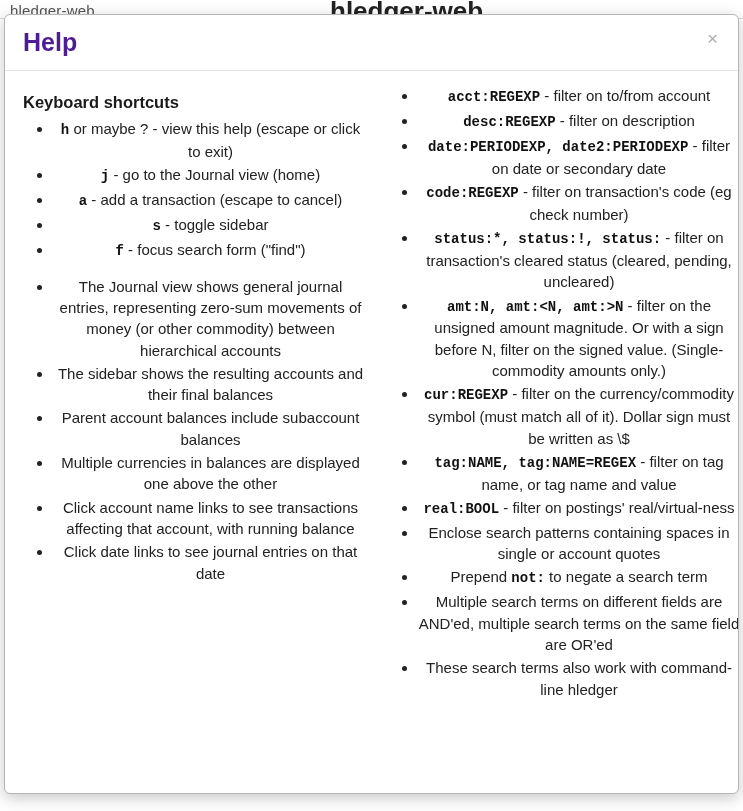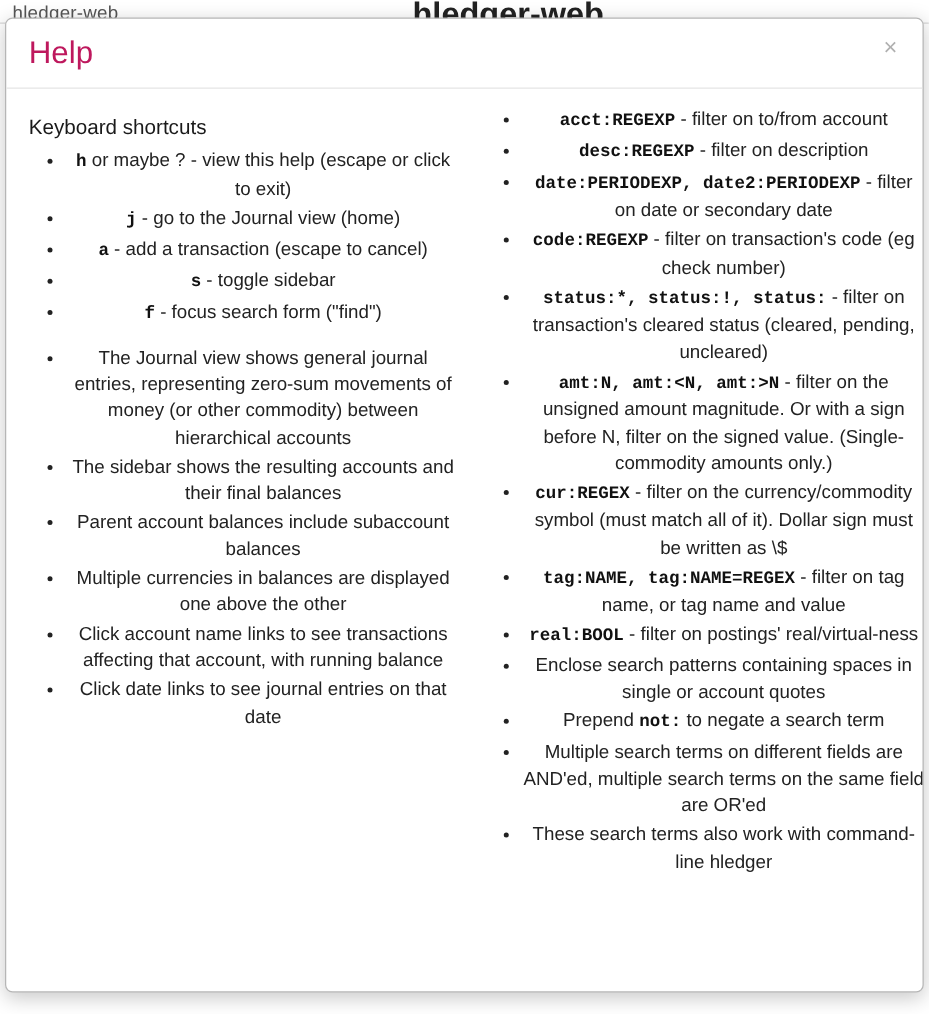--- a/index.html
+++ b/index.html
@@ -61,22 +61,22 @@
     position: relative;
     height: 56px;
     border-bottom: 1px solid #e5e5e5;
     box-sizing: border-box;
   }
   .modal-title {
     position: absolute;
     left: 18px;
     top: 13px;
     font-size: 25px;
-    color: #be185d;
-    font-weight: normal;
+    color: #4c1d95;
+    font-weight: bold;
   }
   .modal-close {
     position: absolute;
     right: 16px;
     top: 12px;
     font-size: 19px;
     color: #b0b0b0;
     cursor: pointer;
     line-height: 1;
     background: none;
@@ -95,21 +95,21 @@
     width: 345px;
     flex: 0 0 345px;
   }
   .col-right {
     width: 352px;
     flex: 0 0 352px;
     padding-left: 20px;
   }
   h3.section-title {
     font-size: 16.5px;
-    font-weight: normal;
+    font-weight: bold;
     color: #1a1a1a;
     margin: 8px 0 6px 0;
   }
   ul.help-list {
     margin: 0 0 14px 0;
     padding-left: 30px;
     list-style: disc;
     text-align: center;
   }
   ul.help-list li {
@@ -159,21 +159,21 @@
         </ul>
     </div>
     <div class="col-right">
       <ul class="help-list" id="list-2">
           <li><code>acct:REGEXP</code> - filter on to/from account</li>
           <li><code>desc:REGEXP</code> - filter on description</li>
           <li><code>date:PERIODEXP, date2:PERIODEXP</code> - filter on date or secondary date</li>
           <li><code>code:REGEXP</code> - filter on transaction's code (eg check number)</li>
           <li><code>status:*, status:!, status:</code> - filter on transaction's cleared status (cleared, pending, uncleared)</li>
           <li><code>amt:N, amt:&lt;N, amt:&gt;N</code> - filter on the unsigned amount magnitude. Or with a sign before N, filter on the signed value. (Single-commodity amounts only.)</li>
-          <li><code>cur:REGEX</code> - filter on the currency/commodity symbol (must match all of it). Dollar sign must be written as \$</li>
+          <li><code>cur:REGEXP</code> - filter on the currency/commodity symbol (must match all of it). Dollar sign must be written as \$</li>
           <li><code>tag:NAME, tag:NAME=REGEX</code> - filter on tag name, or tag name and value</li>
           <li><code>real:BOOL</code> - filter on postings' real/virtual-ness</li>
           <li>Enclose search patterns containing spaces in single or account quotes</li>
           <li>Prepend <code>not:</code> to negate a search term</li>
           <li>Multiple search terms on different fields are AND'ed, multiple search terms on the same field are OR'ed</li>
           <li>These search terms also work with command-line hledger</li>
         </ul>
     </div>
   </div>
 </div>

